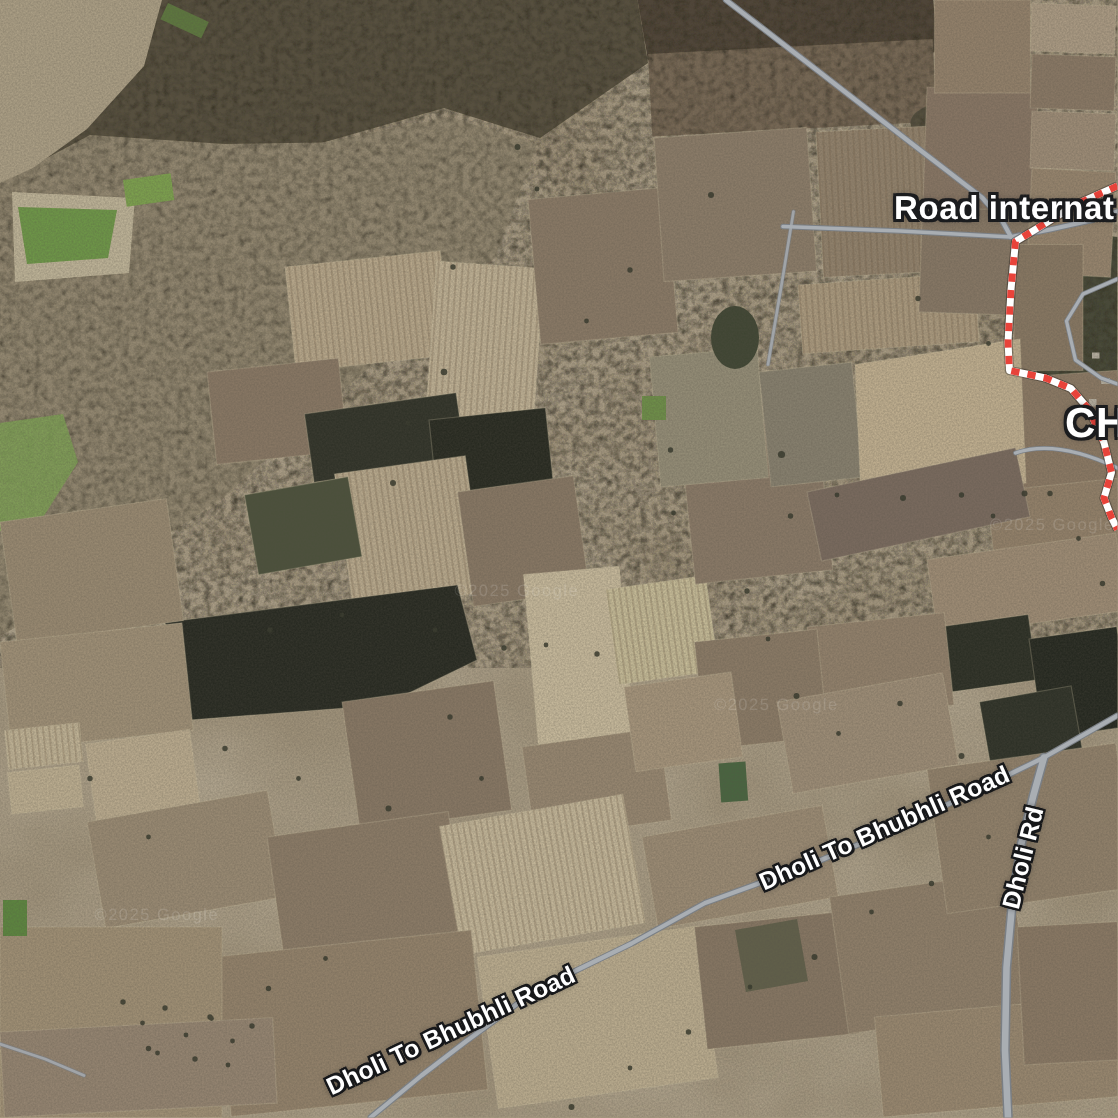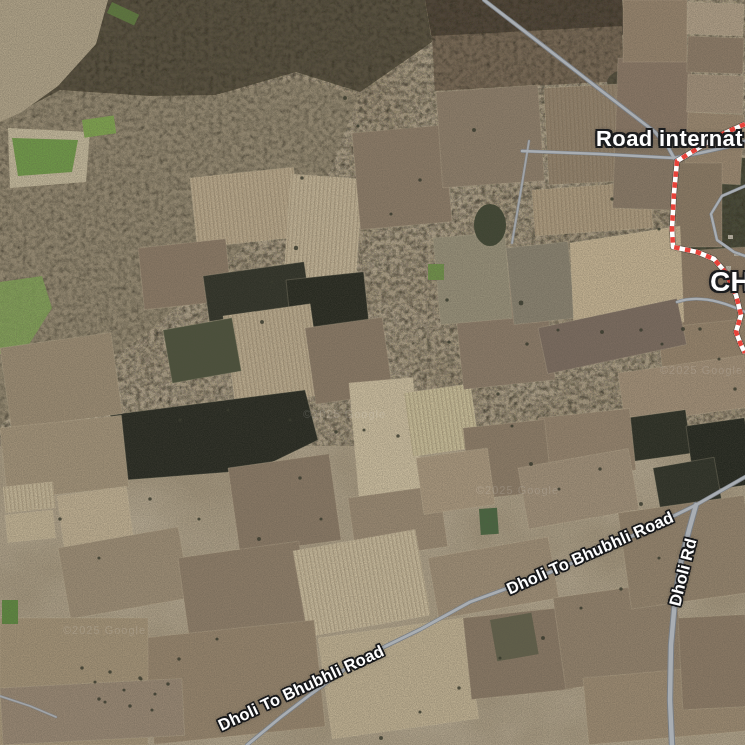--- a/index.html
+++ b/index.html
@@ -9,21 +9,21 @@
     position:absolute;color:#fff;font-weight:700;white-space:nowrap;letter-spacing:.4px;
     text-shadow:-2px -2px 0 #1b1c1e,2px -2px 0 #1b1c1e,-2px 2px 0 #1b1c1e,2px 2px 0 #1b1c1e,
                 -2px 0 0 #1b1c1e,2px 0 0 #1b1c1e,0 -2px 0 #1b1c1e,0 2px 0 #1b1c1e,0 0 5px #1b1c1e;
   }
   .lbl-road{
     position:absolute;color:#fff;font-weight:700;font-size:16.5px;white-space:nowrap;letter-spacing:.2px;
     text-shadow:-1.5px -1.5px 0 #17181a,1.5px -1.5px 0 #17181a,-1.5px 1.5px 0 #17181a,1.5px 1.5px 0 #17181a,
                 -1.5px 0 0 #17181a,1.5px 0 0 #17181a,0 -1.5px 0 #17181a,0 1.5px 0 #17181a,0 0 4px #17181a;
   }
   .ctr{transform-origin:center center;}
-  .wm{position:absolute;color:#ffffff;opacity:.13;font-size:11px;white-space:nowrap;letter-spacing:1px;margin-top:20px;}
+  .wm{position:absolute;color:#ffffff;opacity:.13;font-size:11px;white-space:nowrap;letter-spacing:1px;}
 </style>
 </head>
 <body>
 
 <div class="viewport">
 
 <svg width="745" height="745" viewBox="0 0 745 745">
   <defs>
     <filter id="speck" x="-5%" y="-5%" width="110%" height="110%">
       <feTurbulence type="fractalNoise" baseFrequency="0.22" numOctaves="4" seed="11" result="t"></feTurbulence>

